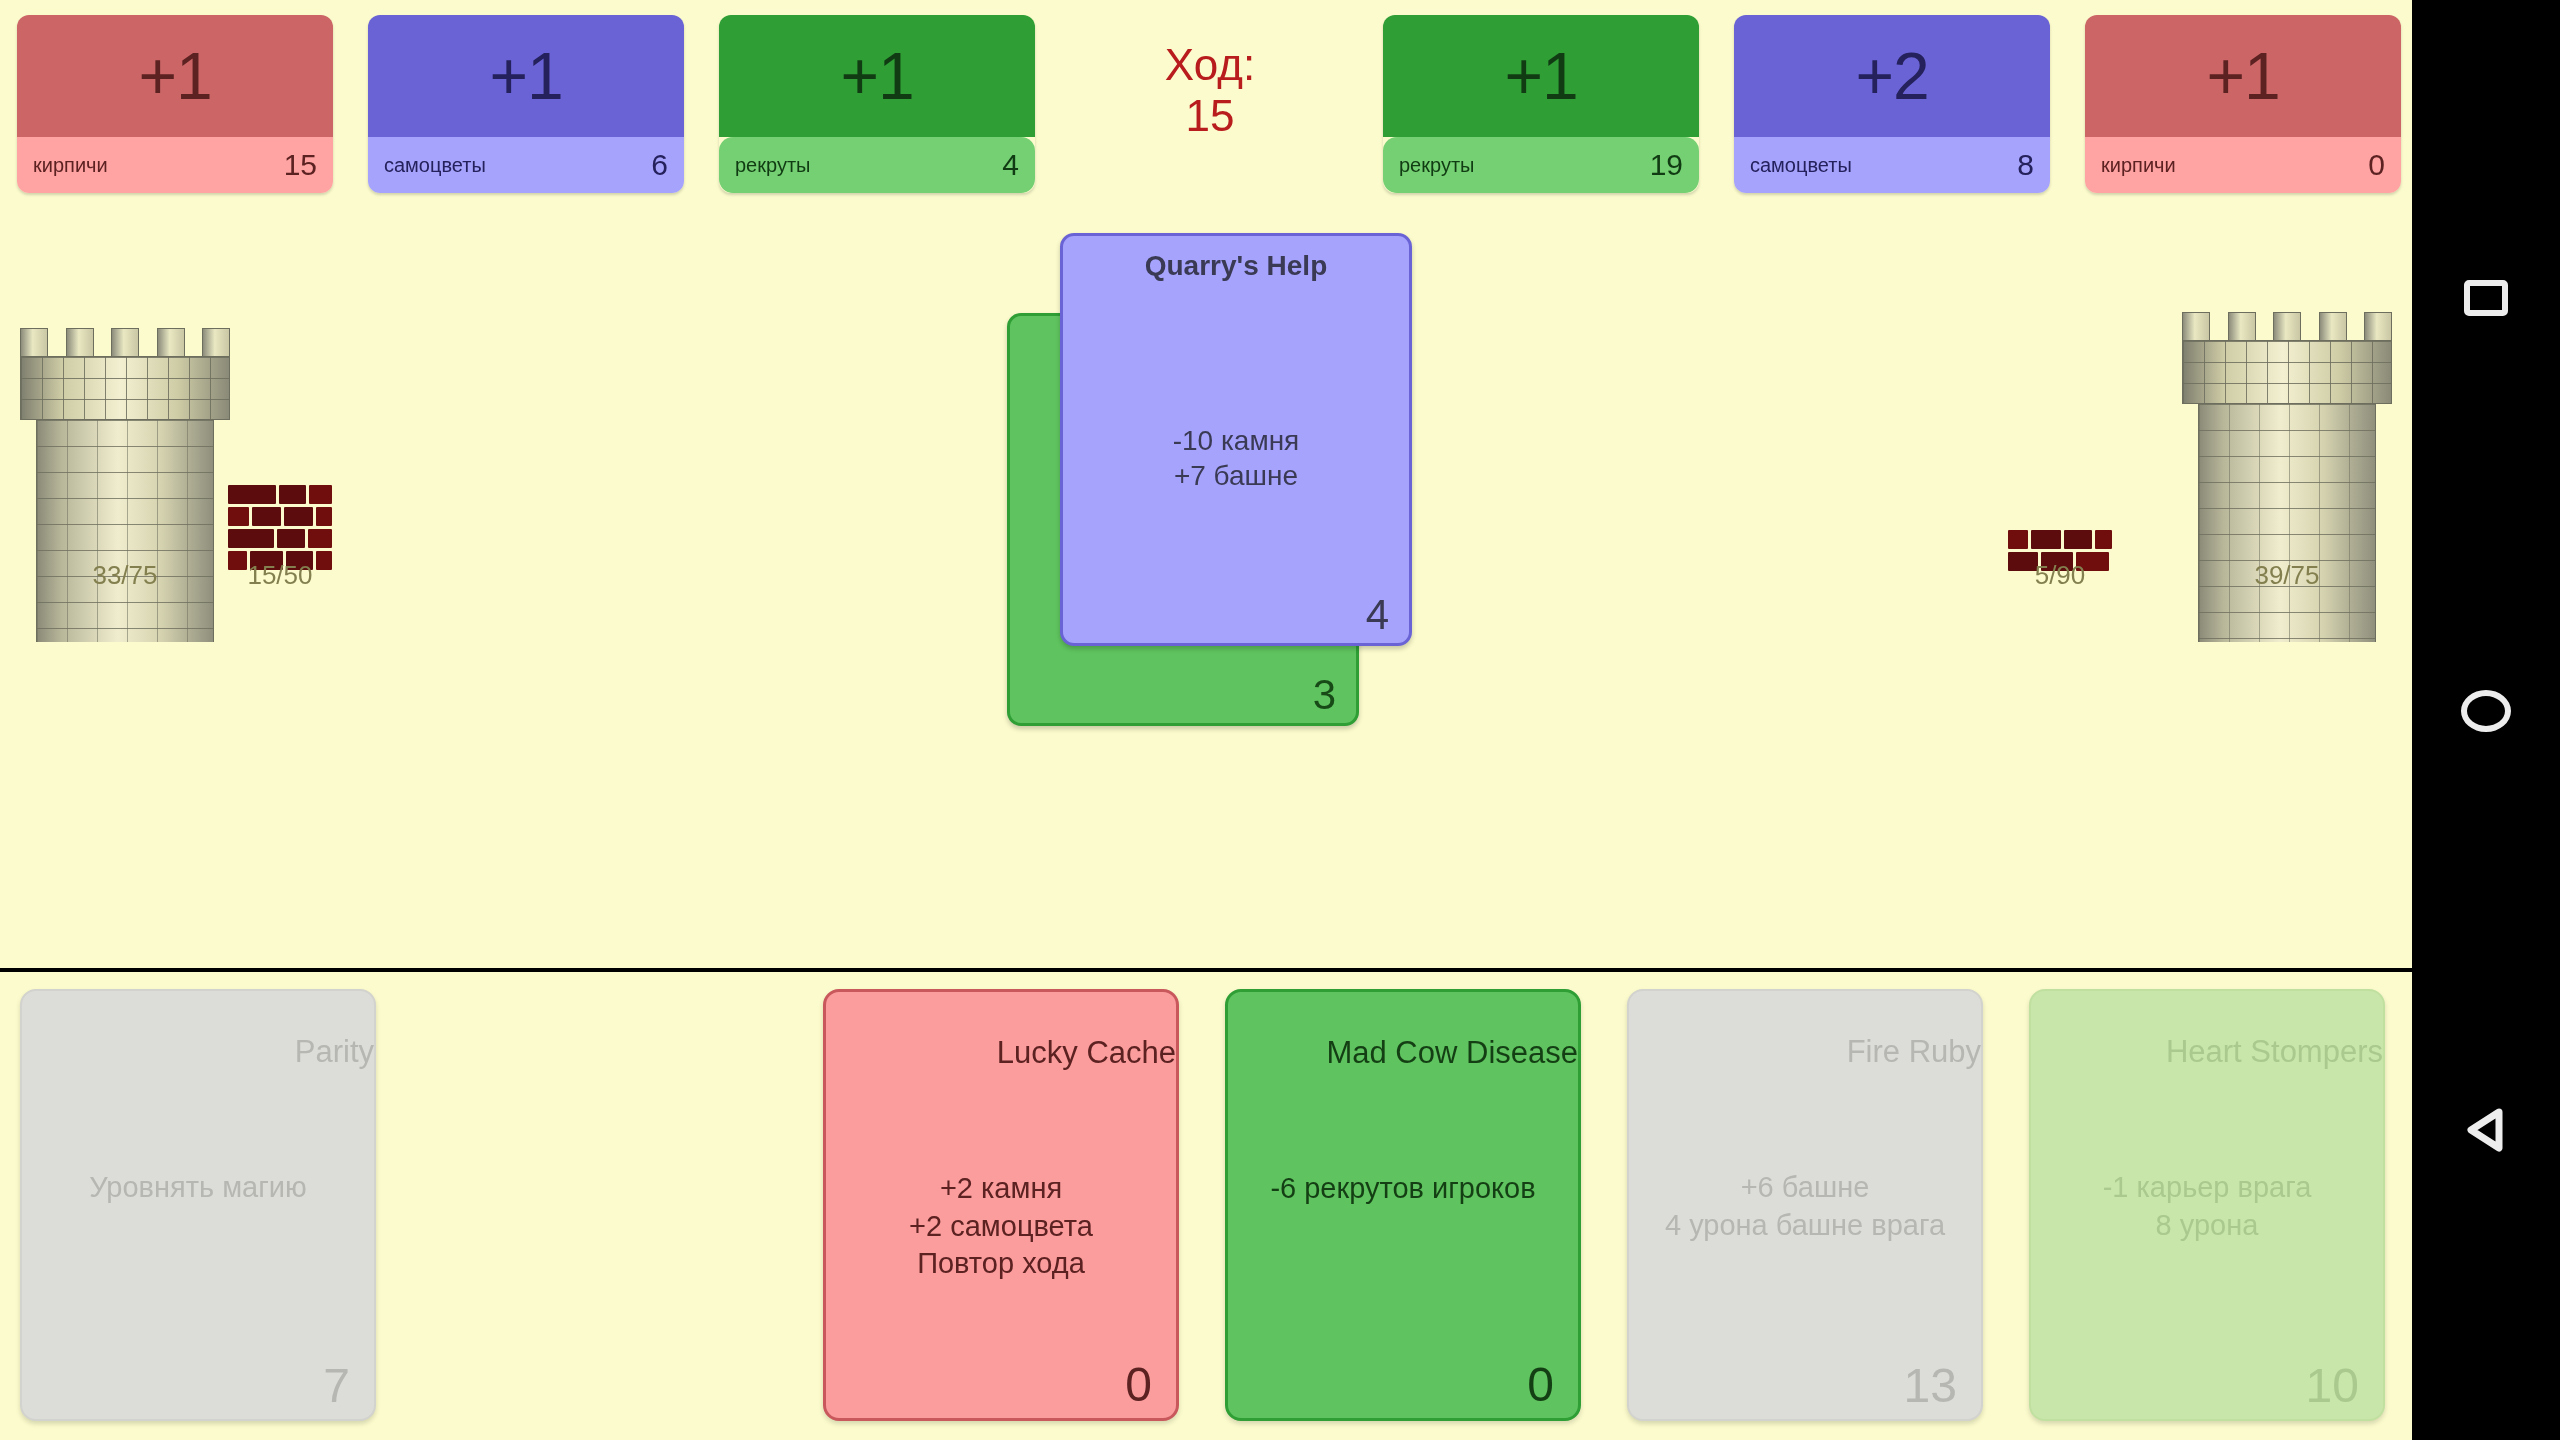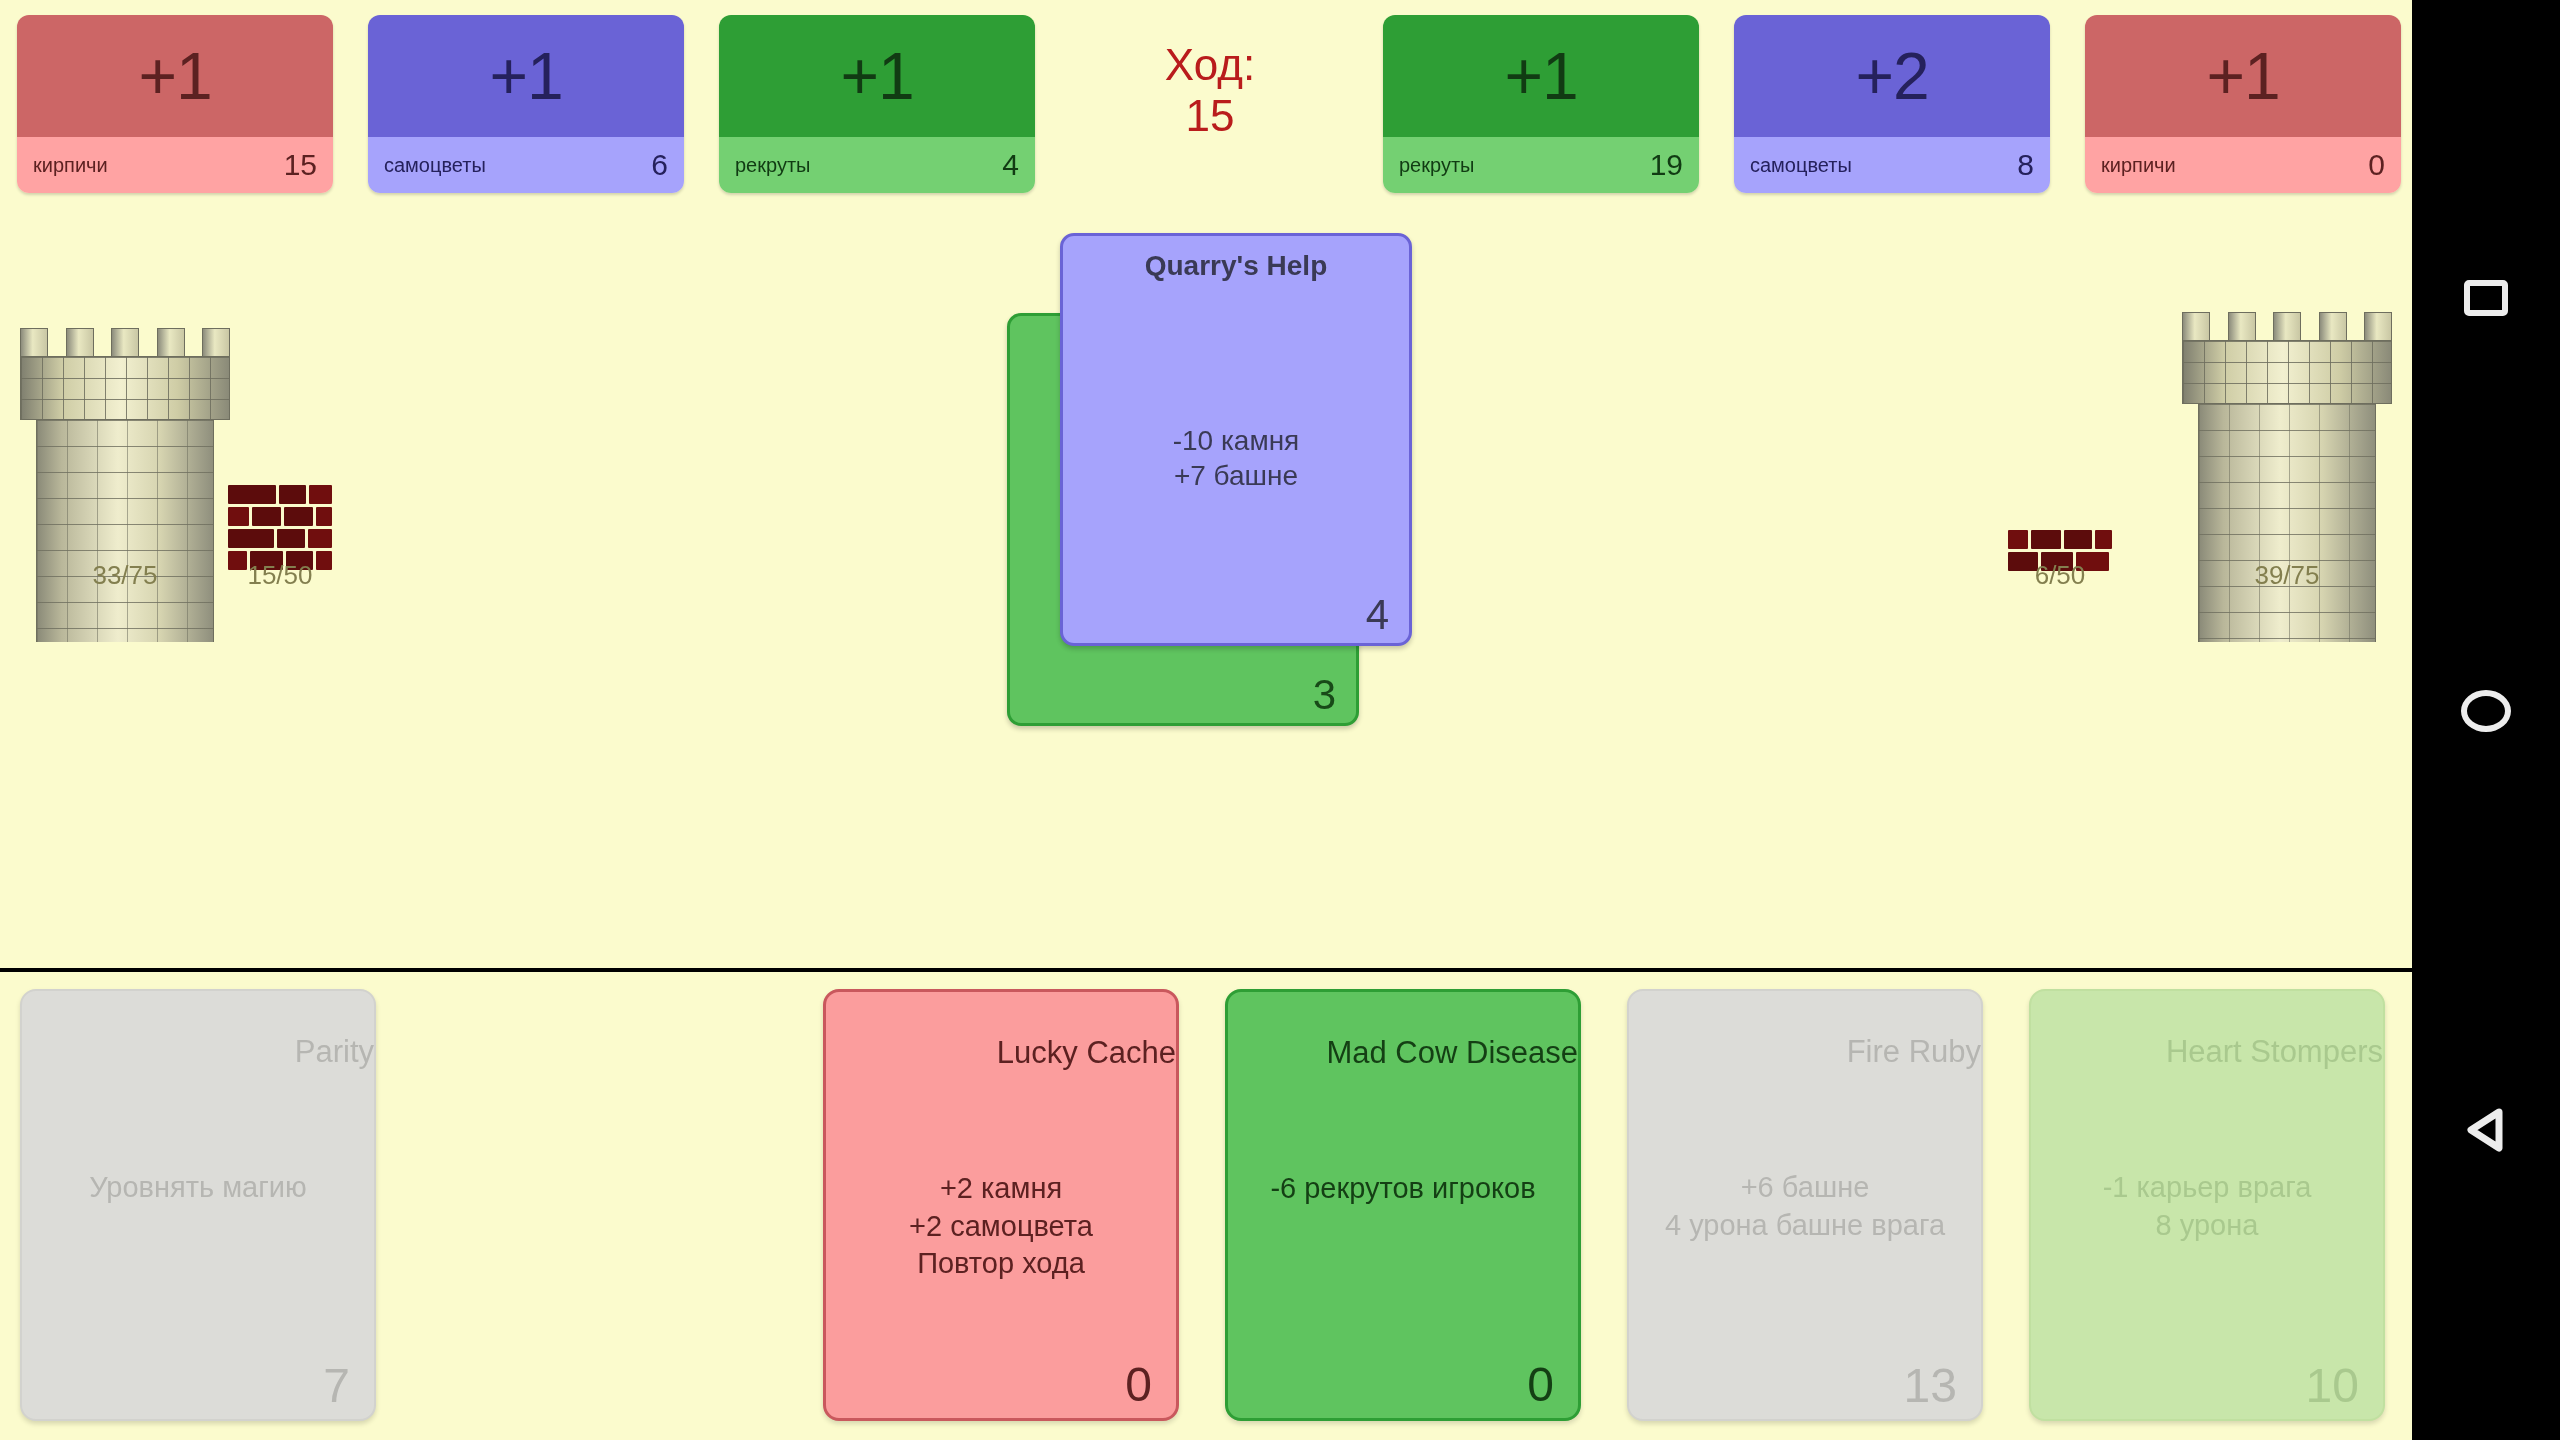--- a/index.html
+++ b/index.html
@@ -65,21 +65,21 @@
   
   .c-brick  .res-top { background: #CC6666; }
   .c-brick  .res-bottom { background: #FFA3A3; }
   .c-brick  .res-delta, .c-brick .res-label, .c-brick .res-value { color: #5C2121; }
 
   .c-gem    .res-top { background: #6A63D6; }
   .c-gem    .res-bottom { background: #A6A3FC; }
   .c-gem    .res-delta, .c-gem .res-label, .c-gem .res-value { color: #25215C; }
 
   .c-recr   .res-top { background: #2E9E35; }
-  .c-recr   .res-bottom { background: #74D072; }
+  .c-recr   .res-bottom { background: #74D072; border-radius: 14px; }
   .c-recr   .res-delta, .c-recr .res-label, .c-recr .res-value { color: #113B13; }
 
   
   .turn-box {
     position: absolute;
     top: 40px;
     left: 1065px;
     width: 290px;
     text-align: center;
     color: #b91c1c;
@@ -404,21 +404,21 @@
             <div class="brick" style="width:28px"></div>
             <div class="brick d" style="width:17px"></div>
           </div>
           <div class="wall-row">
             <div class="brick" style="width:30px"></div>
             <div class="brick" style="width:32px"></div>
             <div class="brick d" style="width:33px"></div>
           </div>
         </div>
       </div>
-      <div class="hp-label" style="left:1990px; top:360px; width:140px">6/50</div>
+      <div class="hp-label" style="left:1990px; top:360px; width:140px">5/90</div>
 
       <div class="tower" style="left:2182px; top:112px">
         <div class="crown">
           <div class="merlons">
             <div class="merlon"></div>
             <div class="merlon"></div>
             <div class="merlon"></div>
             <div class="merlon"></div>
             <div class="merlon"></div>
           </div>

